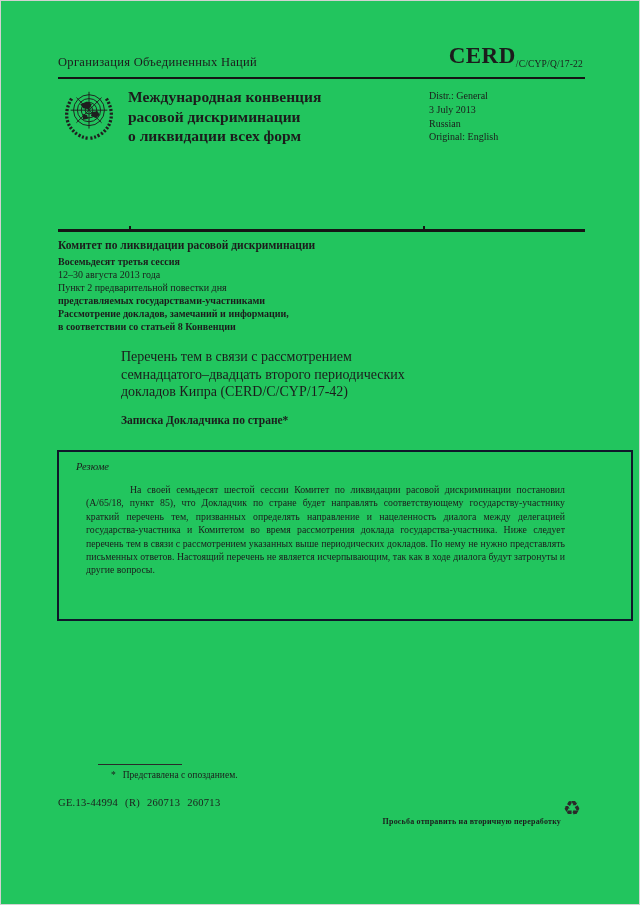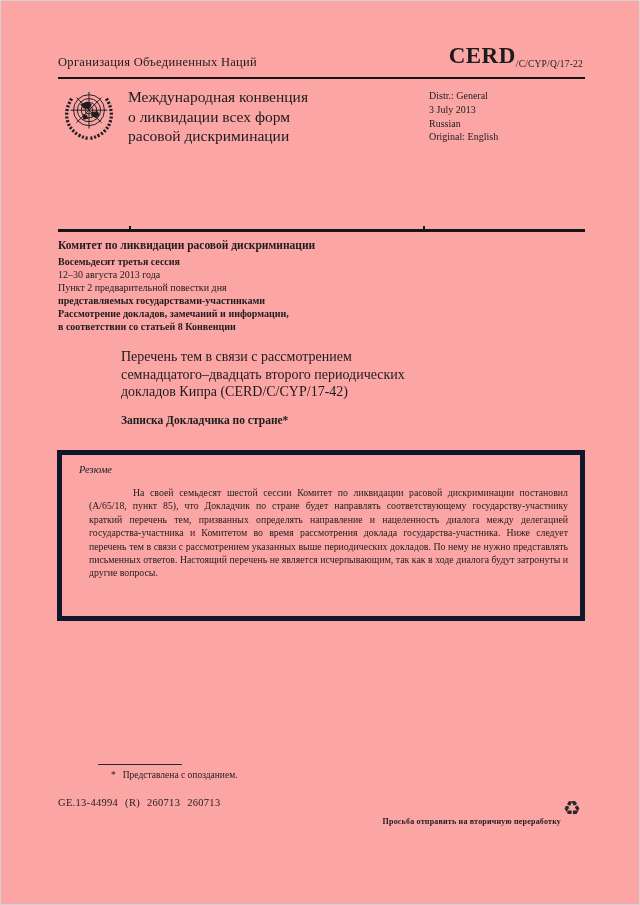--- a/index.html
+++ b/index.html
@@ -3,52 +3,52 @@
 <meta charset="utf-8">
 <style>
   * { margin: 0; padding: 0; box-sizing: border-box; }
   html, body { background: #e9e9e9; }
   body {
     width: 640px; height: 905px;
     font-family: "Liberation Serif", "DejaVu Serif", serif;
   }
   .page {
     position: relative; width: 640px; height: 905px;
-    background: #fca5a5; color: #1c1c1c;
+    background: #22c55e; color: #1c1c1c;
     border: 1px solid #d2d2d2; overflow: hidden;
   }
   .abs { position: absolute; }
 
   
   .org-name { left: 57px; top: 54px; font-size: 12.5px; letter-spacing: .3px; }
   .doc-symbol { top: 42px; right: 56px; display: flex; align-items: flex-end; }
   .sym-main { font-size: 23px; font-weight: bold; letter-spacing: .5px; }
   .sym-suffix { font-size: 9.5px; letter-spacing: .2px; }
   .rule-top { left: 57px; top: 76px; width: 527px; height: 2px; background: #151515; }
 
   .emblem { left: 59px; top: 85px; width: 58px; height: 58px; }
-  .conv-title { left: 127px; top: 86px; font-size: 15.5px; font-weight: normal; line-height: 19.5px; }
+  .conv-title { left: 127px; top: 86px; font-size: 15.5px; font-weight: bold; line-height: 19.5px; }
   .distr { left: 428px; top: 88px; font-size: 10px; line-height: 13.8px; }
 
   
   .rule-thick { left: 57px; top: 228px; width: 527px; height: 3px; background: #151515; }
   .tick { top: 225px; width: 2px; height: 3px; background: #151515; }
   .tick-1 { left: 128px; } .tick-2 { left: 422px; }
 
   
   .committee { left: 57px; top: 238px; font-size: 10px; line-height: 13px; }
   .committee-name { font-size: 11.5px; font-weight: bold; margin-bottom: 3px; }
   .bold { font-weight: bold; }
 
   
   .doc-title { left: 120px; top: 347px; font-size: 14px; font-weight: normal; line-height: 17.5px; }
   .doc-subtitle { left: 120px; top: 413px; font-size: 11.5px; font-weight: bold; }
 
   
-  .summary-box { left: 56px; top: 449px; width: 528px; height: 171px; border: 5px solid #0f172a; }
+  .summary-box { left: 56px; top: 449px; width: 576px; height: 171px; border: 2px solid #0f172a; }
   .summary-label { position: absolute; left: 17px; top: 9px; font-style: italic; font-size: 10.5px; }
   .summary-text {
     position: absolute; left: 27px; top: 31px; width: 479px;
     font-size: 9.8px; line-height: 13.4px; text-align: justify; text-indent: 44px;
   }
 
   
   .footnote-rule { left: 97px; top: 763px; width: 84px; height: 1px; background: #2a2a2a; }
   .footnote { left: 110px; top: 769px; font-size: 9.5px; }
   .footnote-marker { margin-right: 7px; }
@@ -90,22 +90,22 @@
       </g>
       <g stroke="#1f1f1f" fill="none" stroke-width="3.4" stroke-dasharray="2.2,1.7">
         <path d="M12 13 C4 26 5 41 18 50 C23 53 27 54 30 54"></path>
         <path d="M48 13 C56 26 55 41 42 50 C37 53 33 54 30 54"></path>
       </g>
     </svg>
   </div>
 
   <div class="abs conv-title">
     <div>Международная конвенция</div>
+    <div>расовой дискриминации</div>
     <div>о ликвидации всех форм</div>
-    <div>расовой дискриминации</div>
   </div>
 
   <div class="abs distr">
     <div>Distr.: General</div>
     <div>3 July 2013</div>
     <div>Russian</div>
     <div>Original: English</div>
   </div>
 
   <div class="abs rule-thick"></div>

